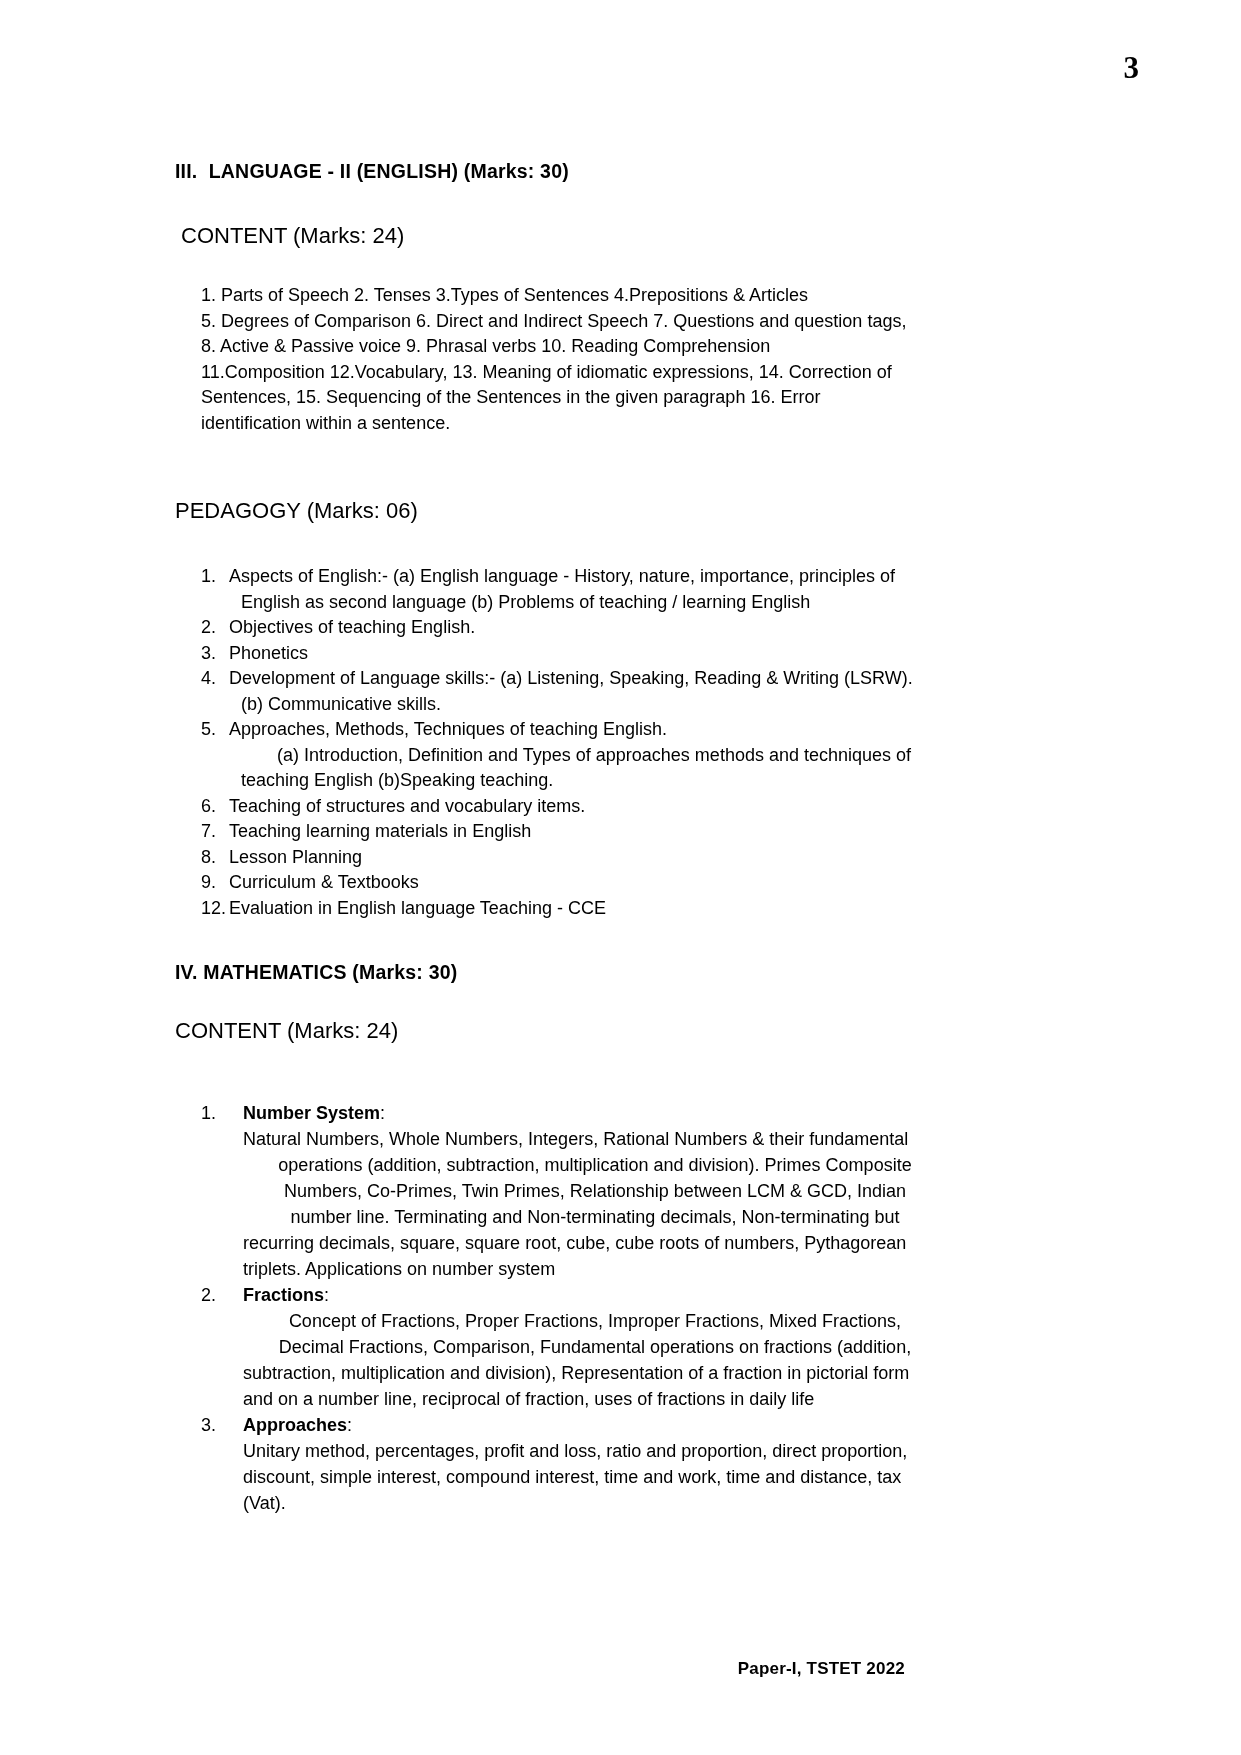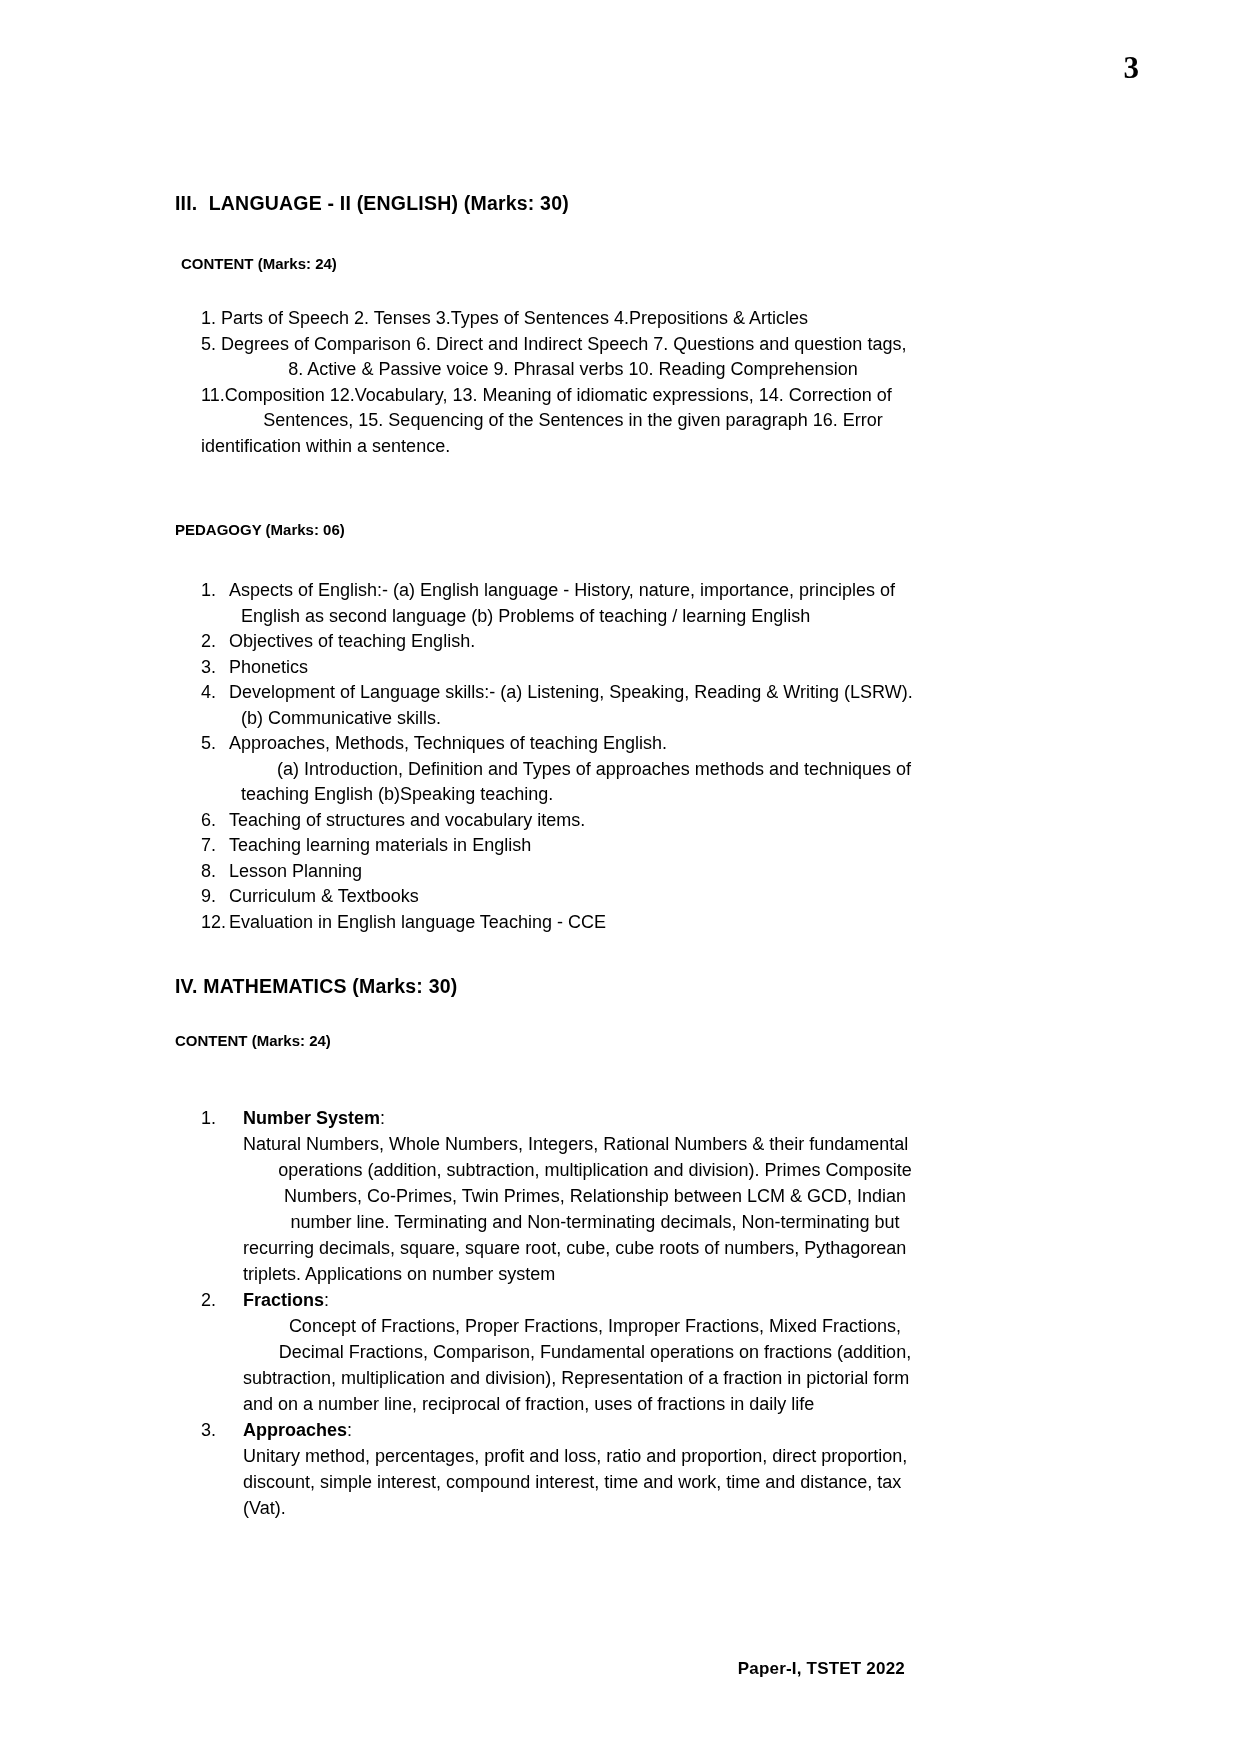--- a/index.html
+++ b/index.html
@@ -26,33 +26,32 @@
     font-family: "Liberation Serif", serif;
     font-weight: bold;
     font-size: 31px;
     line-height: 1;
   }
   .body-area {
     position: absolute;
     left: 175px;
     top: 160px;
     width: 772px;
-    margin-top: 32px;
   }
   .sec-head {
     font-weight: bold;
     font-size: 19.5px;
     letter-spacing: 0.2px;
     margin: 0 0 0 0;
     white-space: pre;
   }
   .sec-head.indent-0 { margin-left: 0; }
   .sub-head {
-    font-weight: bold;
-    font-size: 15px;
+    font-weight: normal;
+    font-size: 22px;
     margin: 0;
     white-space: pre;
   }
   .sub-head.pad-left { margin-left: 6px; }
   .gap-34 { height: 34px; }
   .gap-40 { height: 40px; }
   .gap-56 { height: 56px; }
   .gap-62 { height: 62px; }
 
   
@@ -61,21 +60,21 @@
     width: 744px;
     font-size: 18px;
     line-height: 25.5px;
   }
   .content-para .ln {
     display: block;
     white-space: nowrap;
   }
   .content-para .ln.just {
     display: flex;
-    justify-content: center;
+    justify-content: flex-start;
     white-space: nowrap;
   }
 
   
   .ped-list {
     margin: 0 0 0 26px;
     width: 746px;
     font-size: 18px;
     line-height: 25.5px;
   }

